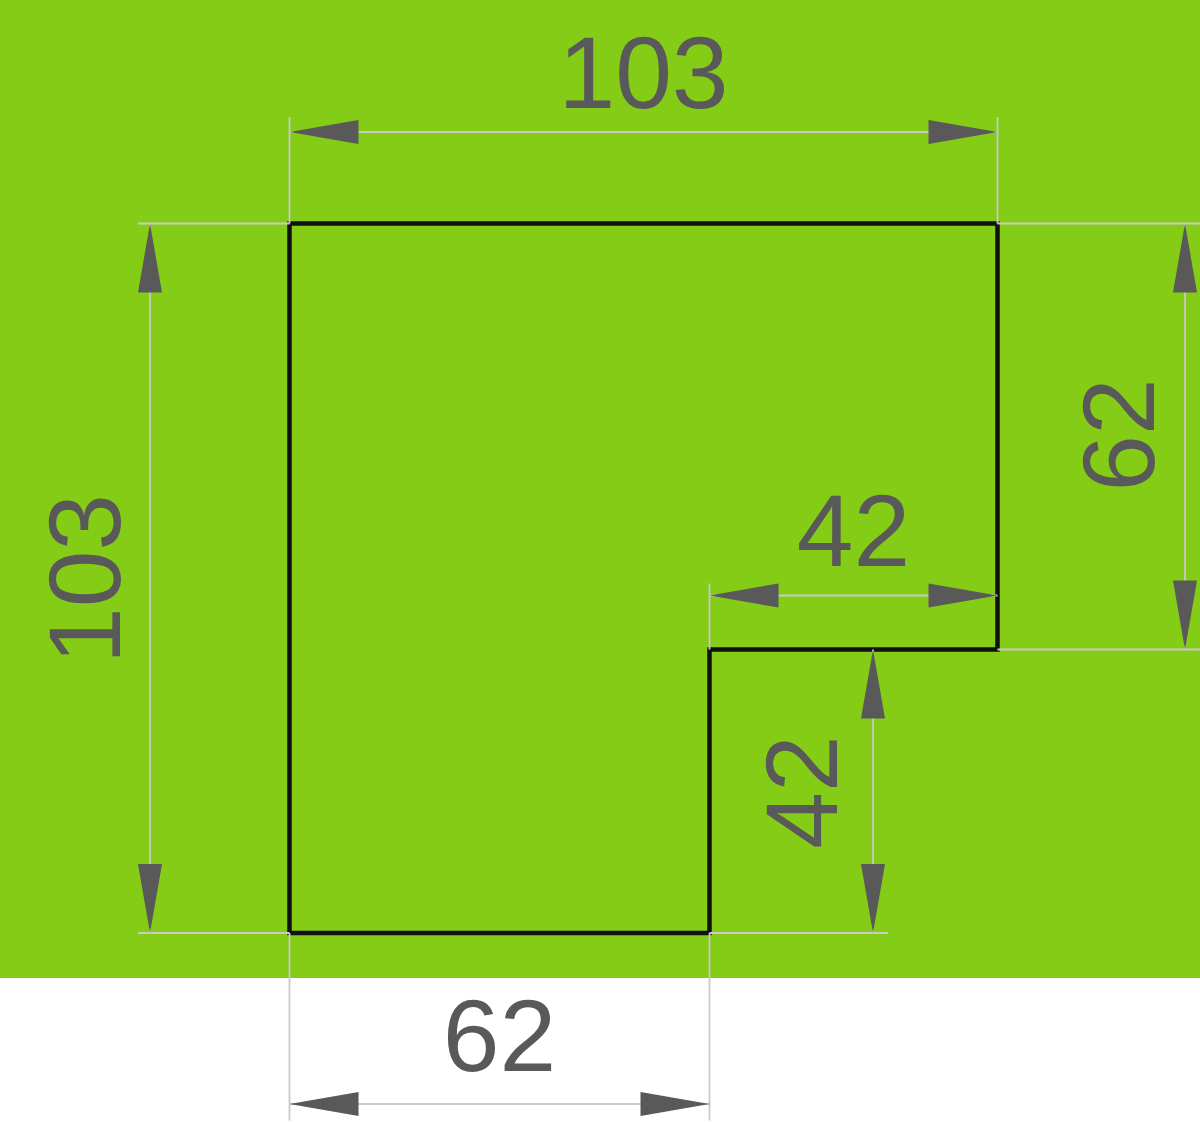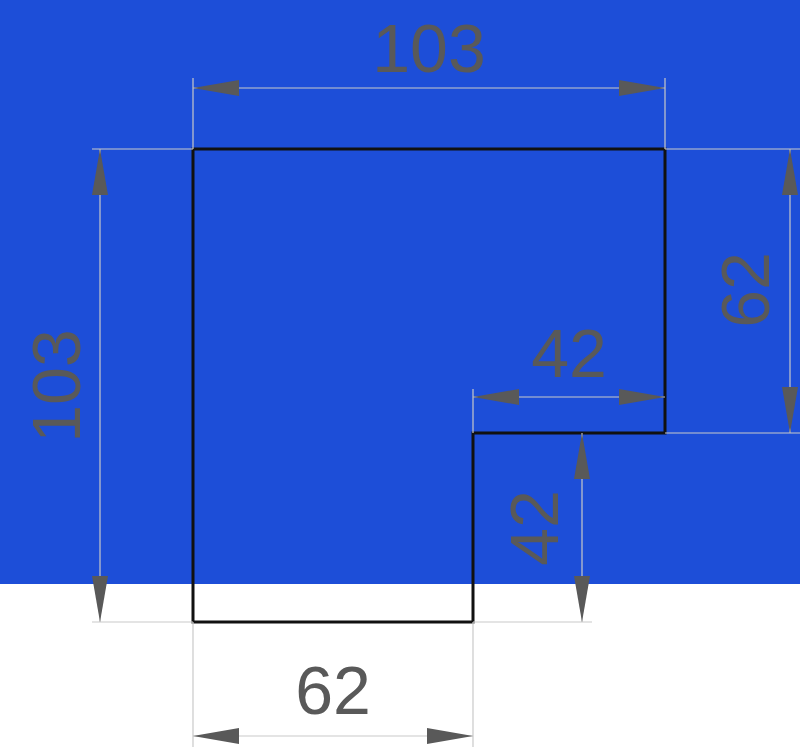--- a/index.html
+++ b/index.html
@@ -6,22 +6,22 @@
     margin: 0;
     padding: 0;
     width: 800px;
     height: 748px;
     background: #ffffff;
     overflow: hidden;
   }
   .drawing-root {
     position: relative;
     width: 800px;
-    height: 584px;
-    background: #1d4ed8;
+    height: 652px;
+    background: #84cc16;
   }
   svg { display: block; }
   .outline {
     fill: none;
     stroke: #111111;
     stroke-width: 3;
     stroke-linejoin: miter;
   }
   .ext, .dim {
     stroke: #c9c9c9;

